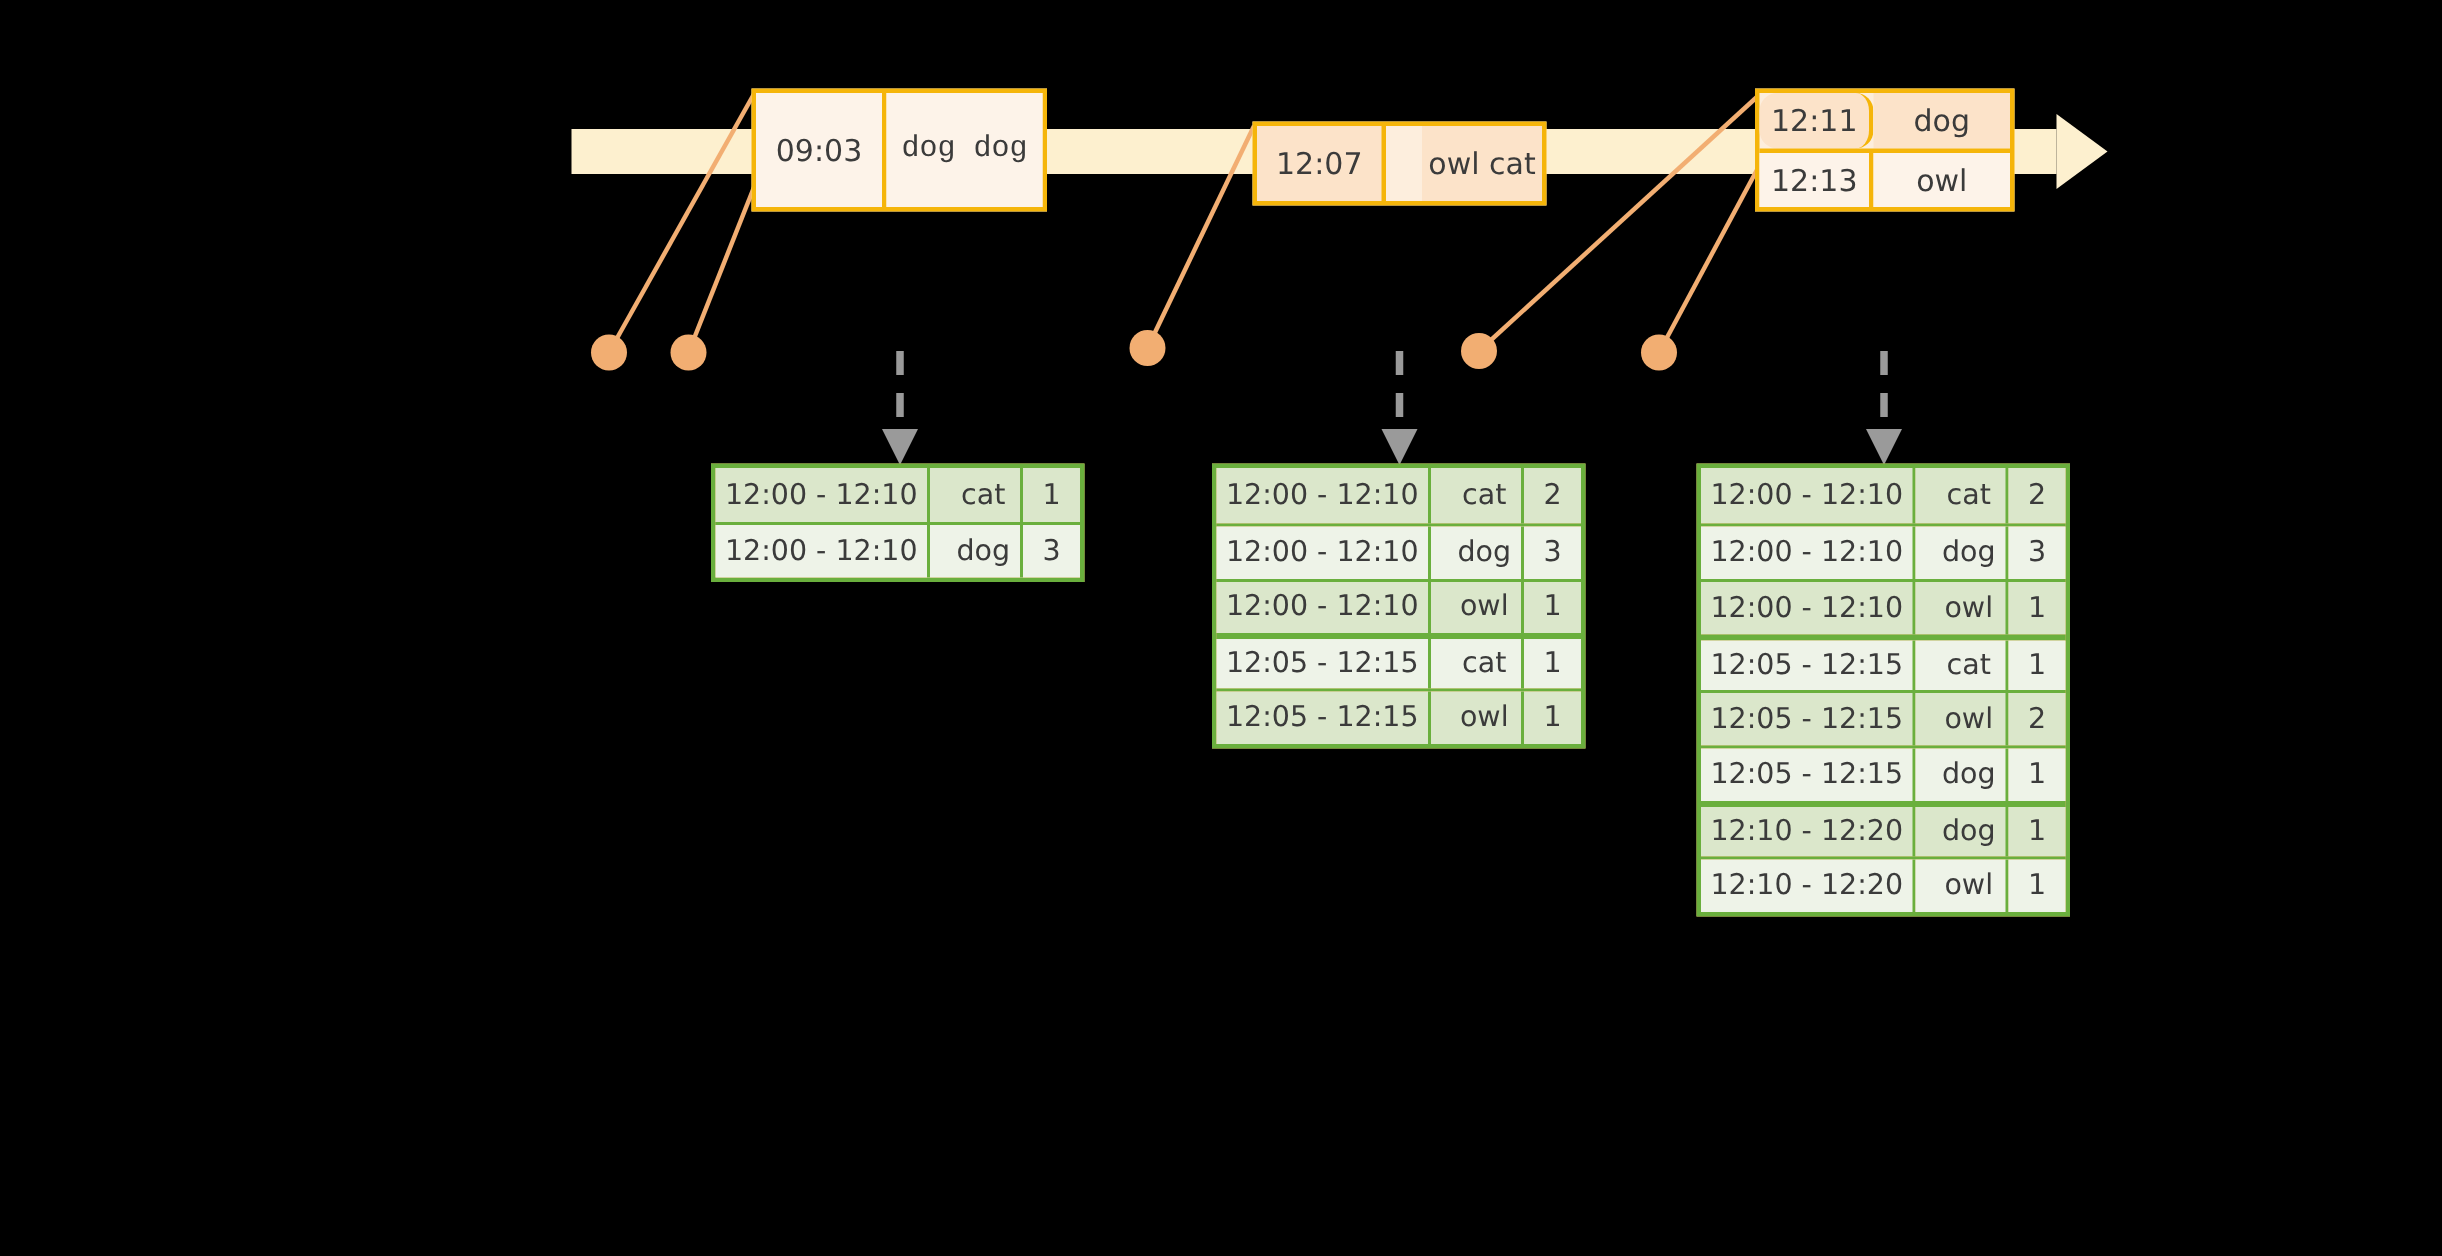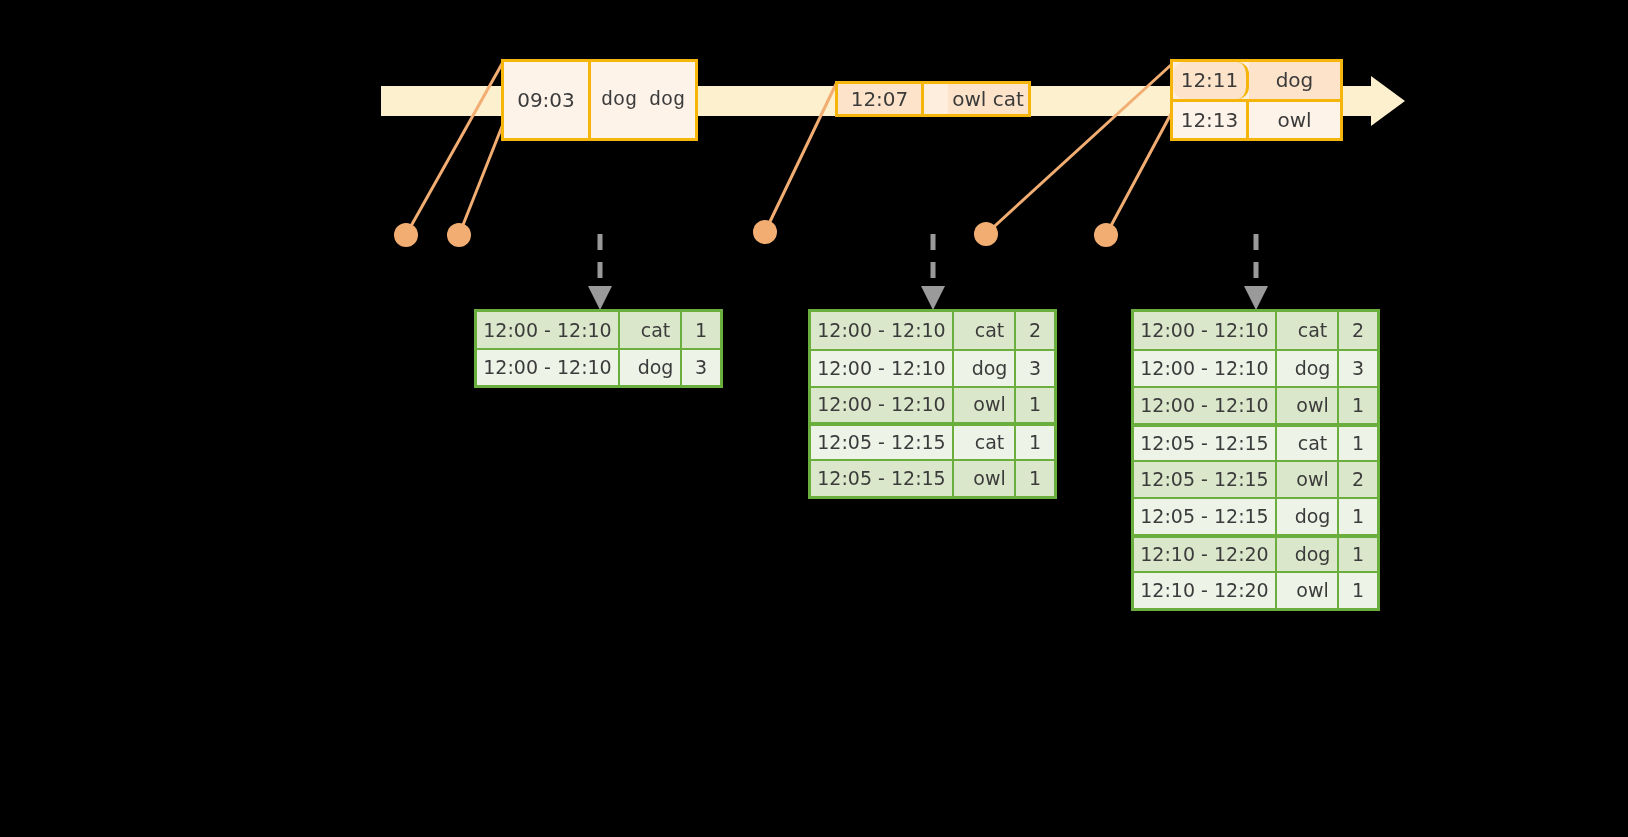--- a/index.html
+++ b/index.html
@@ -151,21 +151,21 @@
   <div class="dot" style="left:974px; top:222px; width:24px; height:24px;"></div>
   <div class="dot" style="left:1094px; top:223px; width:24px; height:24px;"></div>
 
   <div class="event-box" style="left:501px; top:59px; width:197px; height:82px;">
     <div class="event-row shade-light">
       <div class="event-cell time-cell" style="flex:0 0 84px;">09:03</div>
       <div class="event-cell" style="flex:1 1 auto;font-family:Liberation Mono, monospace;">dog dog</div>
     </div>
   </div>
 
-  <div class="event-box" style="left:835px; top:81px; width:196px; height:36px;">
+  <div class="event-box" style="left:835px; top:81px; width:196px; height:56px;">
     <div class="event-row shade-dark">
       <div class="event-cell time-cell" style="flex:0 0 83px;">12:07</div>
       <div class="event-cell" style="flex:1 1 auto;margin-left:24px;">owl cat</div>
     </div>
   </div>
 
   <div class="event-box" style="left:1170px; top:59px; width:173px; height:82px;">
     <div class="event-row shade-dark">
       <div class="event-cell time-cell" style="flex:0 0 73px;border-radius:12px;">12:11</div>
       <div class="event-cell" style="flex:1 1 auto;">dog</div>

